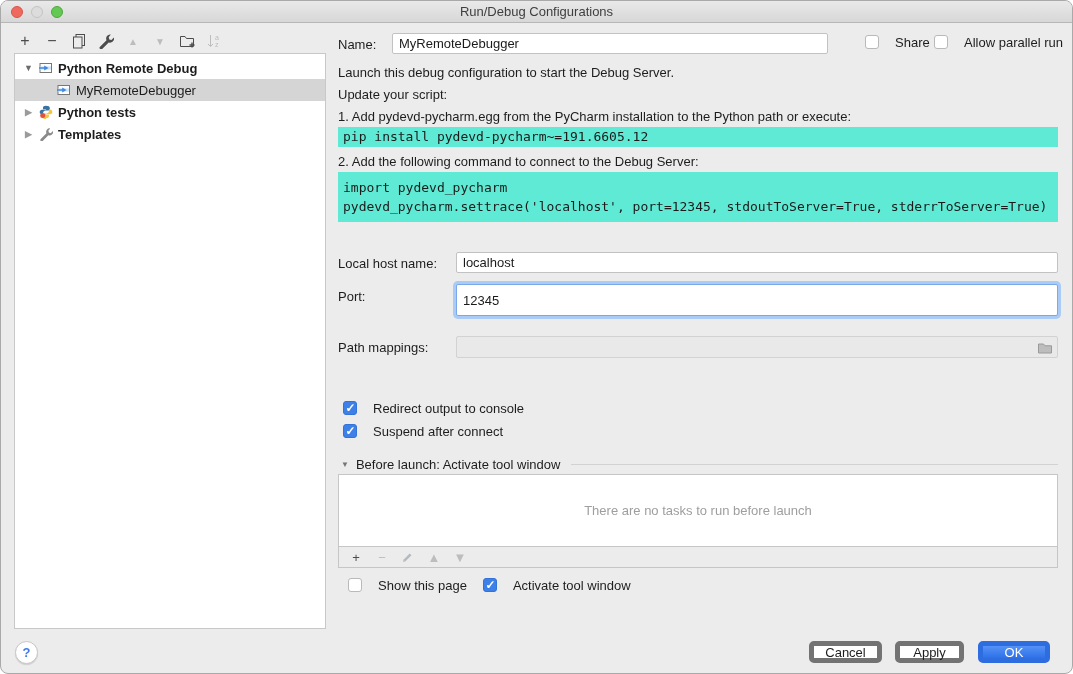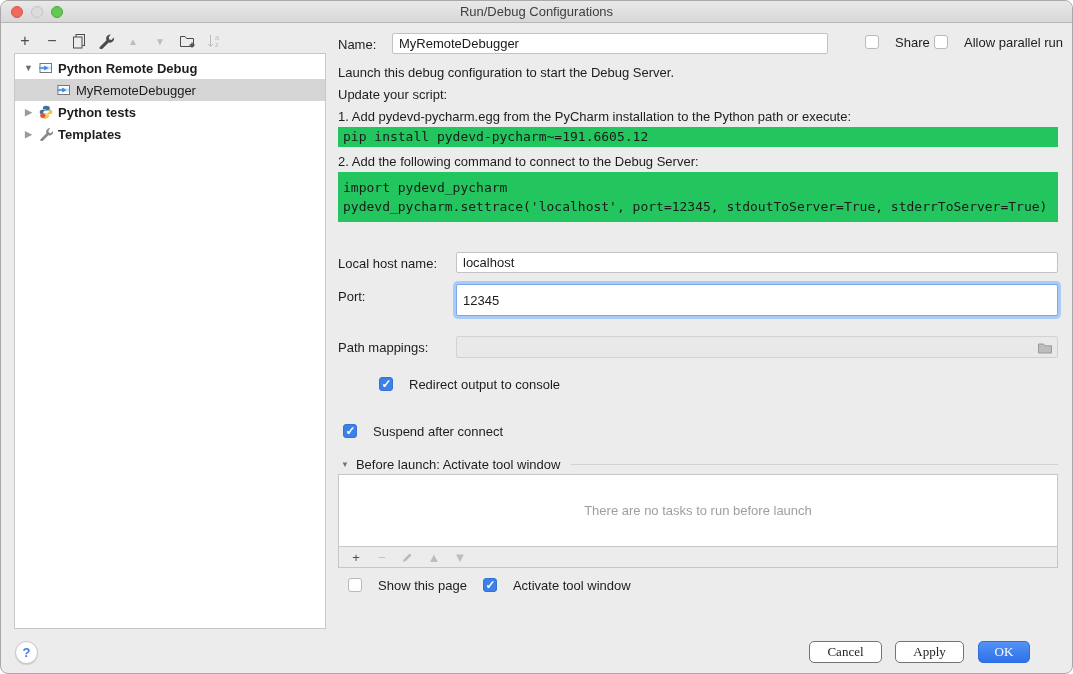--- a/index.html
+++ b/index.html
@@ -32,21 +32,21 @@
               font-size:13px; color:#1d1d1d; white-space:nowrap; }
   .tree-row .arrow { width:11px; text-align:center; font-size:9px; color:#6b6b6b; }
   .tree-row .arrow.closed { color:#9b9b9b; }
   .tree-row.bold { font-weight:bold; }
   .tree-row.sel { background:#d5d5d5; padding-left:42px; }
 
   
   .abs { position:absolute; }
   .lbl { font-size:13px; color:#1d1d1d; white-space:nowrap; }
   .code { font-family:"DejaVu Sans Mono","Liberation Mono",monospace; font-size:13px; color:#1b1b1b;
-          background:#22c55e; white-space:nowrap; overflow:hidden; }
+          background:#5eead4; white-space:nowrap; overflow:hidden; }
 
   
   .field { border:1px solid #c2c2c2; border-radius:2px; background:#ffffff;
            font-family:"Liberation Sans", sans-serif; font-size:13px; color:#1b1b1b; padding:0 6px; }
   .field.focused { border:1px solid #7aa8e8; box-shadow:0 0 0 3px #a9cbf5; }
   .pathfield { background:#e9e9e9; border:1px solid #d2d2d2; border-radius:2px; }
 
   
   .cbrow { display:flex; align-items:flex-start; gap:16px; }
   .cb { width:14px; height:14px; border:1px solid #b9b9b9; border-radius:3px; background:#ffffff;
@@ -65,22 +65,22 @@
   .bl-strip { height:21px; background:#ececec; border-top:1px solid #c6c6c6;
               display:flex; align-items:center; gap:12px; padding-left:10px; }
   .sbtn { font-size:13px; color:#4c4c4c; width:14px; text-align:center; }
   .sbtn.dis { color:#bdbdbd; }
 
   
   .help { position:absolute; left:14px; top:640px; width:23px; height:23px; border-radius:50%;
           background:#ffffff; border:1px solid #c6c6c6; box-shadow:0 1px 1px rgba(0,0,0,.12);
           display:flex; align-items:center; justify-content:center;
           color:#3e79e8; font-size:13px; font-weight:bold; }
-  .btn { position:absolute; top:640px; height:22px; border:1px solid #737373; border-radius:5px;
-         background:#ffffff; font-family:Liberation Serif, serif; font-size:13px; color:#1d1d1d;
+  .btn { position:absolute; top:640px; height:22px; border:5px solid #737373; border-radius:5px;
+         background:#ffffff; font-family:Liberation Sans, sans-serif; font-size:13px; color:#1d1d1d;
          display:flex; align-items:center; justify-content:center; }
   .btn.primary { background:linear-gradient(#5592f6,#2e71e9); border-color:#2d6de0; color:#ffffff; }
 
   svg { display:block; }
 </style>
 </head>
 <body>
 
 <div class="window">
 
@@ -198,21 +198,21 @@
 
   <div class="abs lbl" style="left:337px; top:339px;">Path mappings:</div>
   <div class="abs pathfield" style="left:455px; top:335px; width:602px; height:22px;">
     <span style="position:absolute; right:4px; top:3px;">
       <svg width="16" height="16" viewBox="0 0 16 16">
         <path d="M1.5 4h5l1.5 1.8h6.5V13h-13z" fill="#bdbdbd" stroke="#9a9a9a"></path>
       </svg>
     </span>
   </div>
 
-  <div class="abs cbrow" style="left:342px; top:376px;margin-left:36px;">
+  <div class="abs cbrow" style="left:342px; top:400px;">
     <span class="cb checked"></span>
     <span class="lbl">Redirect output to console</span>
   </div>
   <div class="abs cbrow" style="left:342px; top:415px;margin-top:8px;">
     <span class="cb checked"></span>
     <span class="lbl">Suspend after connect</span>
   </div>
 
   <div class="abs bl-header" style="left:340px; top:456px; width:717px;">
     <span class="harrow">▼</span>
@@ -243,15 +243,15 @@
     </span>
     <span class="cbrow">
       <span class="cb checked"></span>
       <span class="lbl">Activate tool window</span>
     </span>
   </div>
 
   <div class="help">?</div>
   <button class="btn" style="left:808px; width:73px;">Cancel</button>
   <button class="btn" style="left:894px; width:69px;">Apply</button>
-  <button class="btn primary" style="left:977px; width:52px;">OK</button>
+  <button class="btn primary" style="left:977px; width:72px;">OK</button>
 
 </div>
 
 </body></html>

